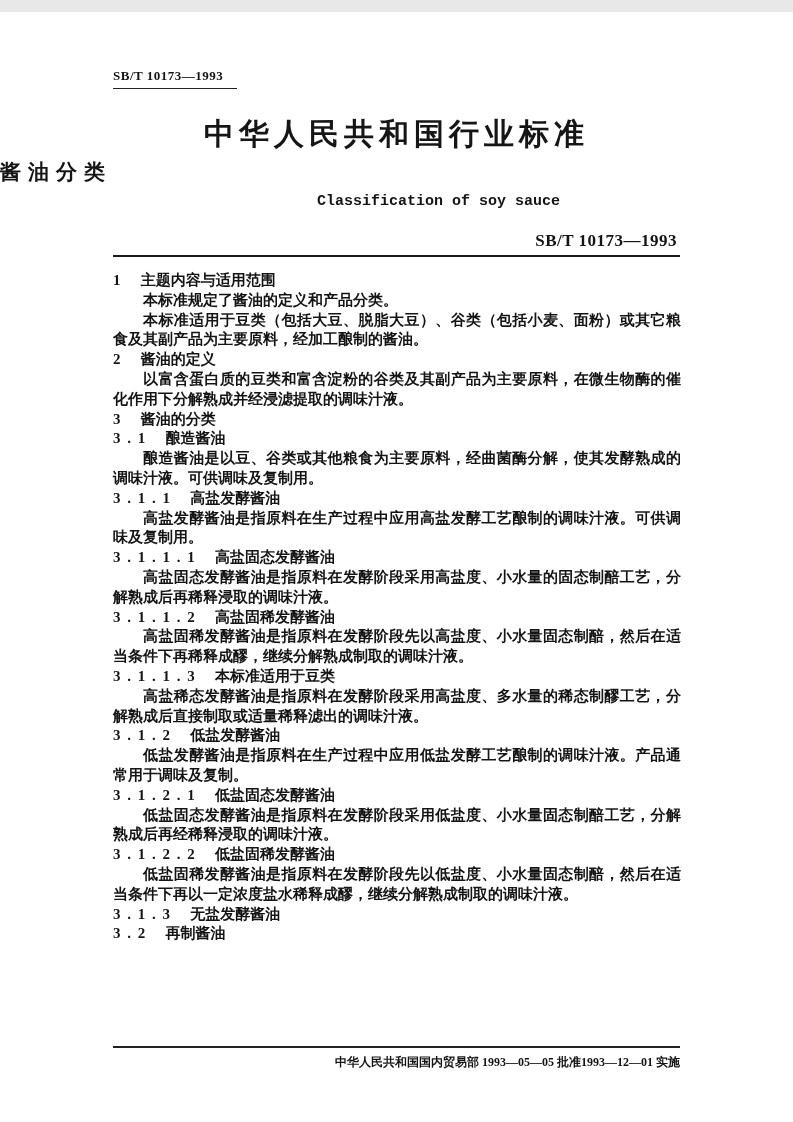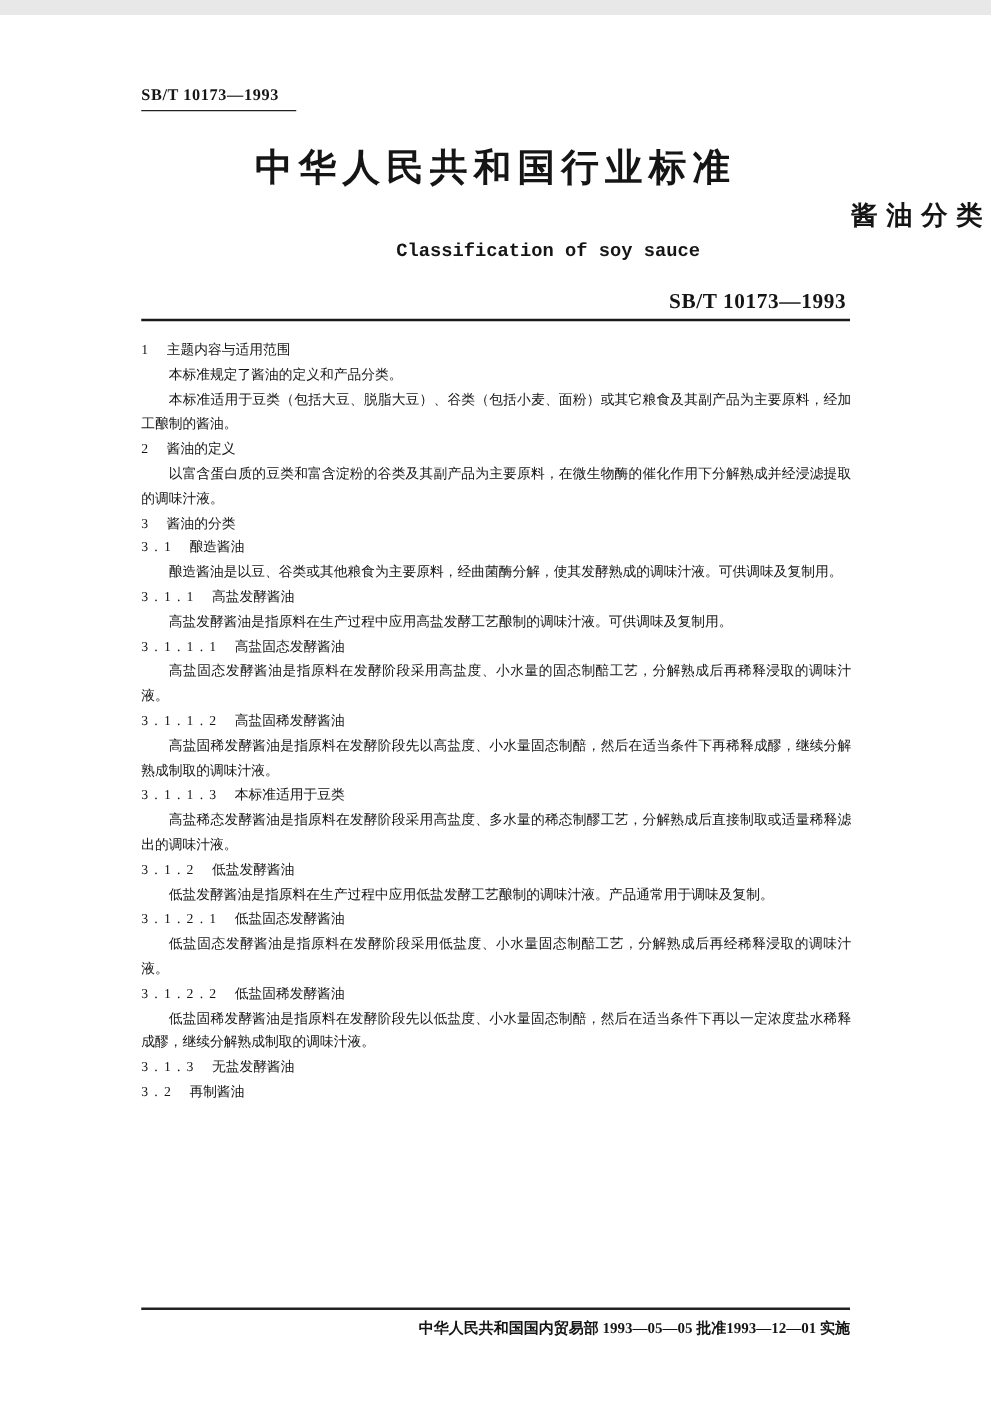--- a/index.html
+++ b/index.html
@@ -37,21 +37,21 @@
     text-align: center;
     font-size: 30px;
     font-weight: bold;
     letter-spacing: 5px;
   }
   .std-title {
     position: absolute;
     top: 146px;
     left: 0;
     width: 100%;
-    text-align: right;
+    text-align: left;
     font-size: 21px;
     font-weight: bold;
     letter-spacing: 7px;
   }
   .std-title-en {
     position: absolute;
     top: 181px;
     left: 0;
     width: 100%;
     text-align: center;
@@ -75,22 +75,22 @@
     right: 113px;
     height: 2px;
     background: #1a1a1a;
   }
   
   .doc-body {
     position: absolute;
     top: 259px;
     left: 113px;
     right: 112px;
-    font-size: 11px;
-    font-weight: normal;
+    font-size: 15px;
+    font-weight: bold;
     line-height: 19.8px;
     text-align: justify;
   }
   .sec-heading {
     text-indent: 0;
     white-space: nowrap;
   }
   .sec-num {
     letter-spacing: 0.45em;
     margin-right: 0.9em;

